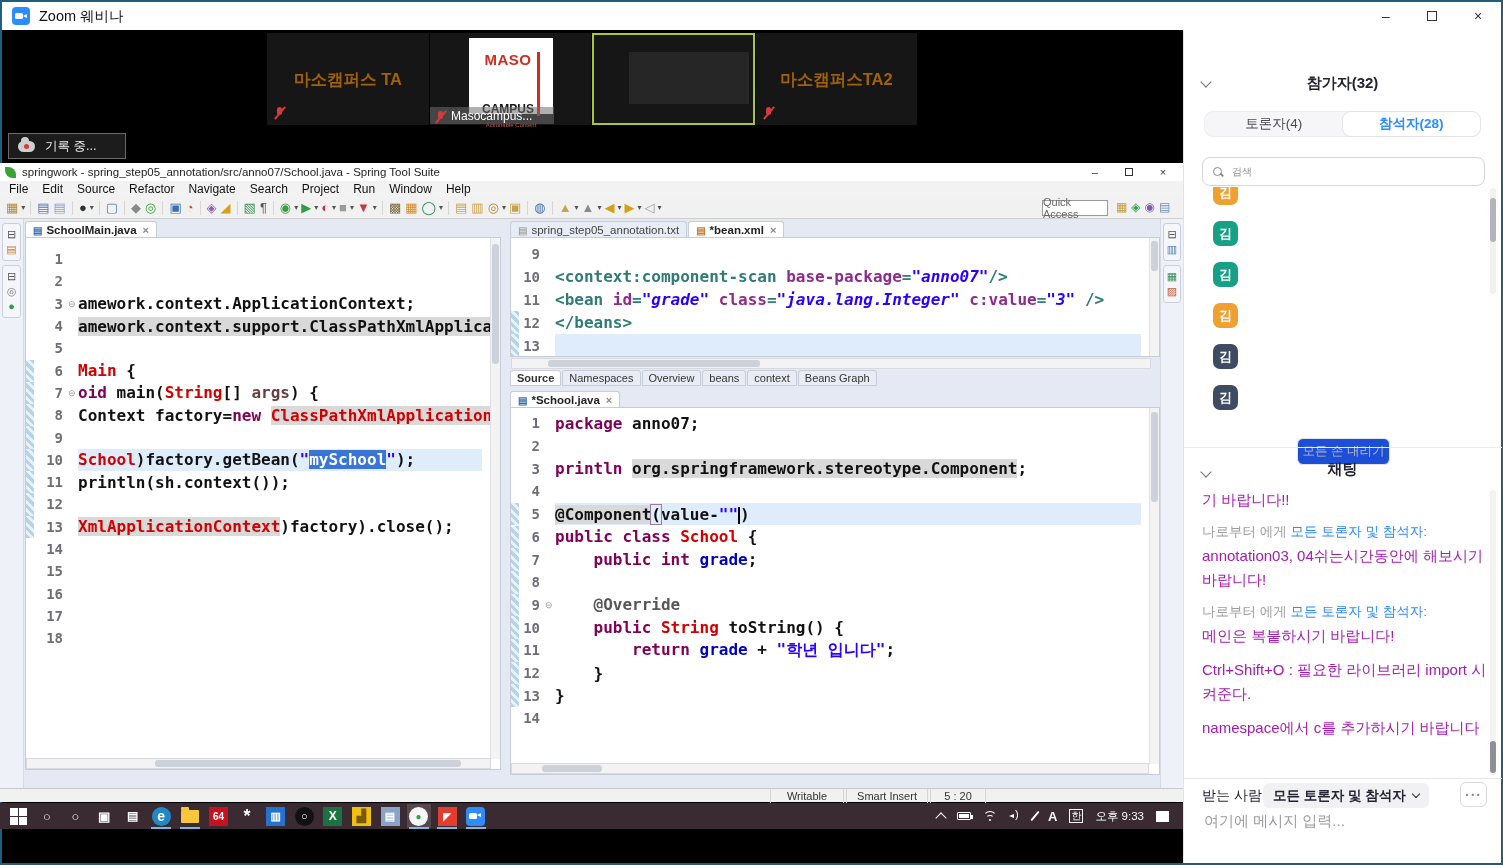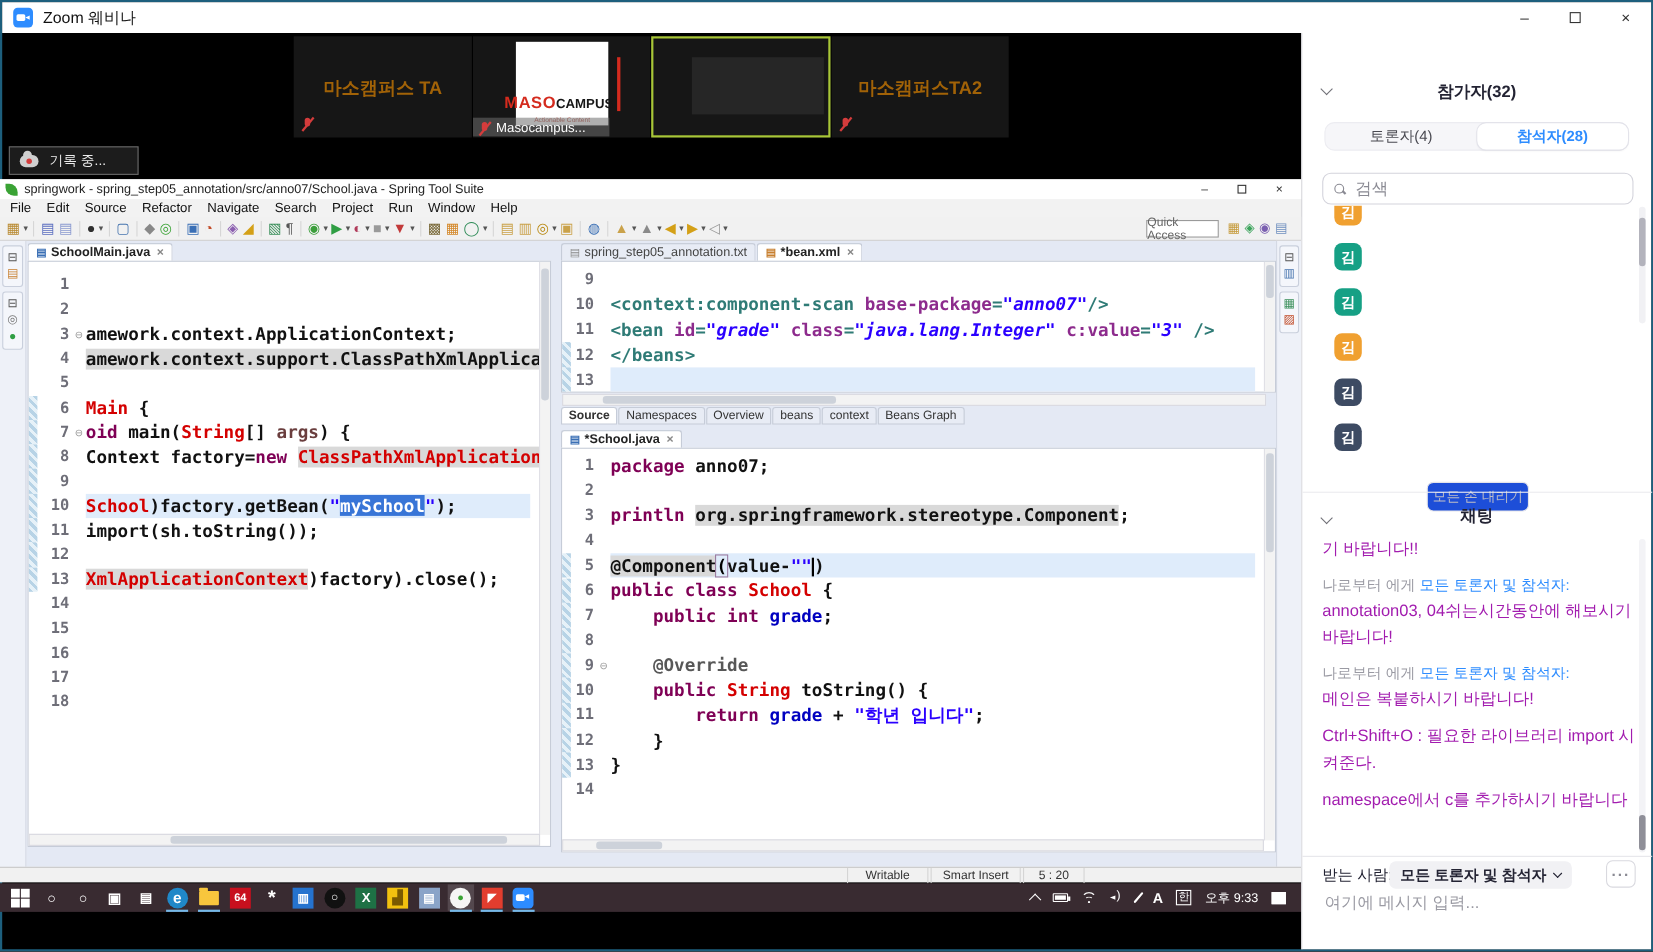--- a/index.html
+++ b/index.html
@@ -20,21 +20,21 @@
   .chev{display:inline-block;width:8px;height:8px;border-left:1.6px solid #6f6f76;border-bottom:1.6px solid #6f6f76;transform:rotate(-45deg);}
   #pt-collapse{position:absolute;left:18px;top:42px;}
   #pt-title{position:absolute;left:0;top:44px;width:100%;text-align:center;font-size:15px;font-weight:bold;color:#232333;}
   #pt-tabs{position:absolute;left:20px;top:81px;width:277px;height:26px;background:#f6f6f9;border:1px solid #ececf1;border-radius:9px;display:flex;}
   .pt-tab{flex:1;display:flex;align-items:center;justify-content:center;font-size:13.5px;color:#4a4a52;border-radius:8px;}
   .pt-tab.active{background:#fff;color:#2d8cff;font-weight:bold;box-shadow:0 0 0 1px #e3e3ea,0 1px 2px rgba(0,0,0,.06);}
   #pt-search{position:absolute;left:18px;top:127px;width:283px;height:29px;border:1px solid #d4d4dc;border-radius:8px;background:#fff;display:flex;align-items:center;}
   .mag{position:relative;width:10px;height:10px;margin-left:10px;}
   .mag::before{content:"";position:absolute;left:0;top:0;width:7px;height:7px;border:1.5px solid #8a8a93;border-radius:50%;}
   .mag::after{content:"";position:absolute;left:7px;top:7px;width:4px;height:1.5px;background:#8a8a93;transform:rotate(45deg);}
-  #pt-search input{border:none;outline:none;font-size:15px;color:#333;margin-left:7px;width:220px;font-family:"Liberation Sans",sans-serif;}
+  #pt-search input{border:none;outline:none;font-size:10px;color:#333;margin-left:7px;width:220px;font-family:"Liberation Sans",sans-serif;}
   #pt-search input::placeholder{color:#8a8a93;}
   #pt-list{position:absolute;left:0;top:157px;width:318px;height:240px;overflow:hidden;}
   .pt-row{position:absolute;left:29px;width:260px;height:25px;}
   .avatar{width:25px;height:25px;border-radius:7px;color:#fff;font-size:13px;font-weight:bold;display:flex;align-items:center;justify-content:center;}
   .pt-scroll{position:absolute;left:306px;top:158px;width:6px;height:106px;background:#f1f1f4;border-radius:3px;}
   .pt-thumb{position:absolute;left:0;top:10px;width:6px;height:44px;background:#b3b3bc;border-radius:3px;}
   #lower-hands{position:absolute;left:113px;top:408px;width:93px;height:27px;background:#1d4ed8;border:1px solid #e4e4ea;border-radius:6px;color:#bcbcc6;font-size:12.5px;display:flex;align-items:center;justify-content:center;}
   #pc-divider{position:absolute;left:0;top:417px;width:318px;border-top:1px solid #ececef;}
   #chat-collapse{position:absolute;left:18px;top:432px;}
   #chat-title{position:absolute;left:0;top:430px;width:100%;text-align:center;font-size:15px;font-weight:bold;color:#232333;}
@@ -53,21 +53,21 @@
   #msg-input{position:absolute;left:18px;top:781px;width:280px;border:none;outline:none;font-size:15px;color:#333;font-family:"Liberation Sans",sans-serif;}
   #msg-input::placeholder{color:#9a9aa3;}
   
   .vtile{position:absolute;top:33px;height:92px;background:#161616;}
   .vname{position:absolute;width:100%;text-align:center;top:36px;color:#a16207;font-size:16.5px;font-weight:bold;}
   .mic-muted{position:absolute;left:6px;bottom:5px;width:13px;height:14px;}
   .mic-muted::before{content:"";position:absolute;left:4px;top:1px;width:5px;height:8px;background:#d43c3c;border-radius:2.5px;}
   .mic-muted::after{content:"";position:absolute;left:-1px;top:6px;width:16px;height:2px;background:#d43c3c;transform:rotate(-50deg);}
   #maso-card{position:absolute;left:39px;top:5px;width:84px;height:76px;background:#fff;display:flex;flex-direction:column;align-items:center;padding-top:14px;}
   .maso-row{display:flex;align-items:stretch;}
-  .maso-txt{display:flex;flex-direction:row;align-items:flex-end;}
+  .maso-txt{display:flex;flex-direction:column;align-items:center;}
   #maso-l1{color:#d42b1e;font-size:15px;font-weight:bold;line-height:15px;letter-spacing:.5px;}
   #maso-l2{color:#161616;font-size:12px;font-weight:bold;line-height:13px;margin-top:36px;}
   .maso-bar{width:3px;background:#d42b1e;margin-left:3px;}
   #maso-l3{color:#c05a50;font-size:6px;margin-top:6px;}
   #maso-label{position:absolute;left:0;bottom:1px;width:124px;height:17px;background:rgba(110,110,110,.55);display:flex;align-items:center;}
   #maso-label .mic-muted{position:relative;left:4px;bottom:auto;top:1px;}
   #maso-label span{color:#fff;font-size:12px;margin-left:8px;}
   #tile-active{border:2px solid #a8c637;}
   #tile-active .inner-rect{position:absolute;left:35px;top:17px;width:120px;height:52px;background:#262626;}
   
@@ -410,21 +410,21 @@
               <div class="cr-fold"></div>
               <div class="cr-body">
                 <span class="cr-code" style="font-size: 16px;"><span class="tk-cls">School</span><span class="tk-pl">)factory.getBean(</span><span class="tk-str">"</span><span class="tk-sel">mySchool</span><span class="tk-str">"</span><span class="tk-pl">);</span></span>
               </div>
             </div>
             <div class="crow" style="top: 223px; height: 22.3px;">
               <div class="cr-ann mark"></div>
               <div class="cr-num" style="width: 34px; font-size: 14px;">11</div>
               <div class="cr-fold"></div>
               <div class="cr-body">
-                <span class="cr-code" style="font-size: 16px;"><span class="tk-pl">import(sh.toString());</span></span>
+                <span class="cr-code" style="font-size: 16px;"><span class="tk-pl">println(sh.context());</span></span>
               </div>
             </div>
             <div class="crow" style="top: 245.3px; height: 22.3px;">
               <div class="cr-ann mark"></div>
               <div class="cr-num" style="width: 34px; font-size: 14px;">12</div>
               <div class="cr-fold"></div>
               <div class="cr-body">
                 <span class="cr-code" style="font-size: 16px;"></span>
               </div>
             </div>

